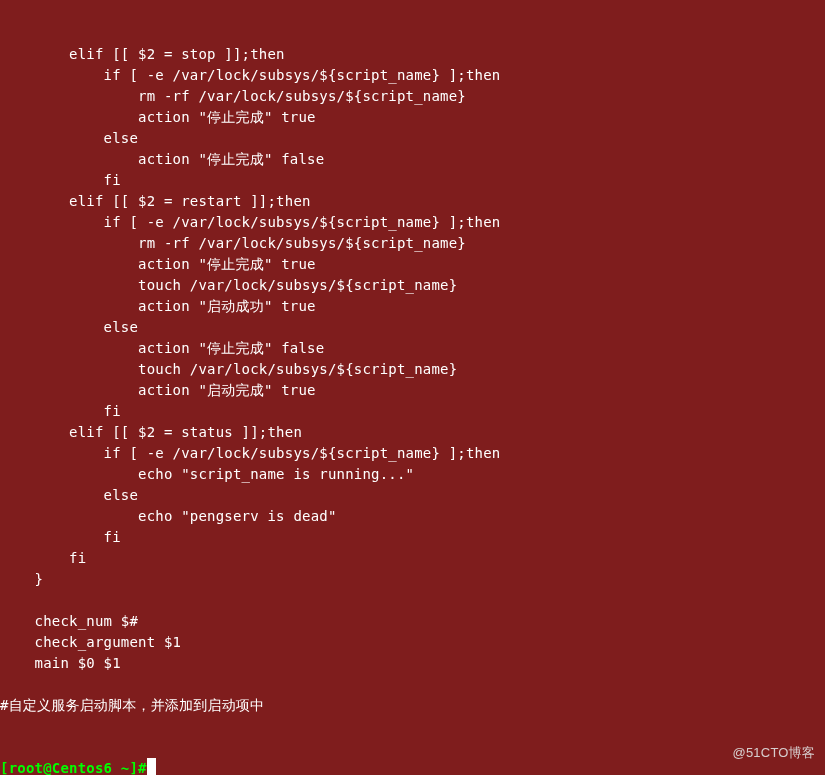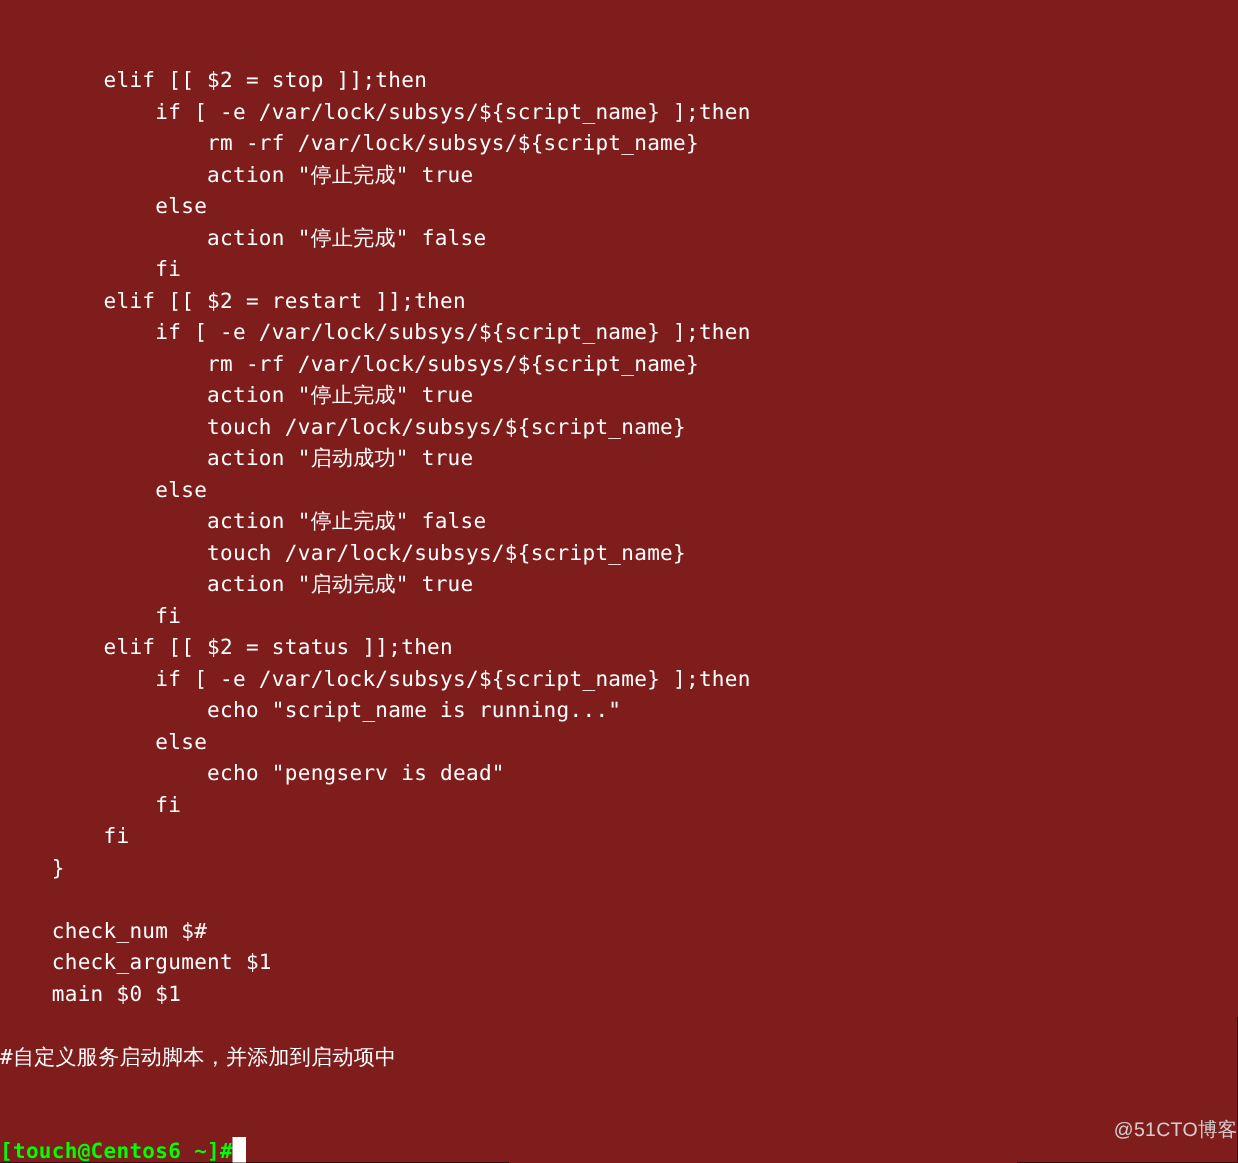--- a/index.html
+++ b/index.html
@@ -31,30 +31,30 @@
   .prompt-hash { color: #00ff00; font-weight: bold; }
   .cursor {
     display: inline-block;
     width: 9px;
     height: 18px;
     background: #ffffff;
     vertical-align: text-bottom;
   }
   .watermark {
     position: absolute;
-    right: 0;
+    right: 10px;
     bottom: 12px;
     font-family: "Microsoft YaHei", "SimSun", sans-serif;
     font-size: 13px;
     color: #e0e0e0;
     opacity: 0.9;
     white-space: nowrap;
     text-align: center;
   }
 </style>
 </head>
 <body>
 
 <div class="terminal">
   <div id="code-block"><div class="line">        elif [[ $2 = stop ]];then</div><div class="line">            if [ -e /var/lock/subsys/${script_name} ];then</div><div class="line">                rm -rf /var/lock/subsys/${script_name}</div><div class="line">                action "停止完成" true</div><div class="line">            else</div><div class="line">                action "停止完成" false</div><div class="line">            fi</div><div class="line">        elif [[ $2 = restart ]];then</div><div class="line">            if [ -e /var/lock/subsys/${script_name} ];then</div><div class="line">                rm -rf /var/lock/subsys/${script_name}</div><div class="line">                action "停止完成" true</div><div class="line">                touch /var/lock/subsys/${script_name}</div><div class="line">                action "启动成功" true</div><div class="line">            else</div><div class="line">                action "停止完成" false</div><div class="line">                touch /var/lock/subsys/${script_name}</div><div class="line">                action "启动完成" true</div><div class="line">            fi</div><div class="line">        elif [[ $2 = status ]];then</div><div class="line">            if [ -e /var/lock/subsys/${script_name} ];then</div><div class="line">                echo "script_name is running..."</div><div class="line">            else</div><div class="line">                echo "pengserv is dead"</div><div class="line">            fi</div><div class="line">        fi</div><div class="line">    }</div><div class="line"> </div><div class="line">    check_num $#</div><div class="line">    check_argument $1</div><div class="line">    main $0 $1</div><div class="line"> </div><div class="line">#自定义服务启动脚本，并添加到启动项中</div></div>
-  <div class="line"><span class="prompt-user">[touch@Centos6 ~]</span><span class="prompt-hash">#</span><span class="cursor"></span></div>
+  <div class="line"><span class="prompt-user">[root@Centos6 ~]</span><span class="prompt-hash">#</span><span class="cursor"></span></div>
   <div class="watermark">@51CTO博客</div>
 </div>
 
 </body></html>

